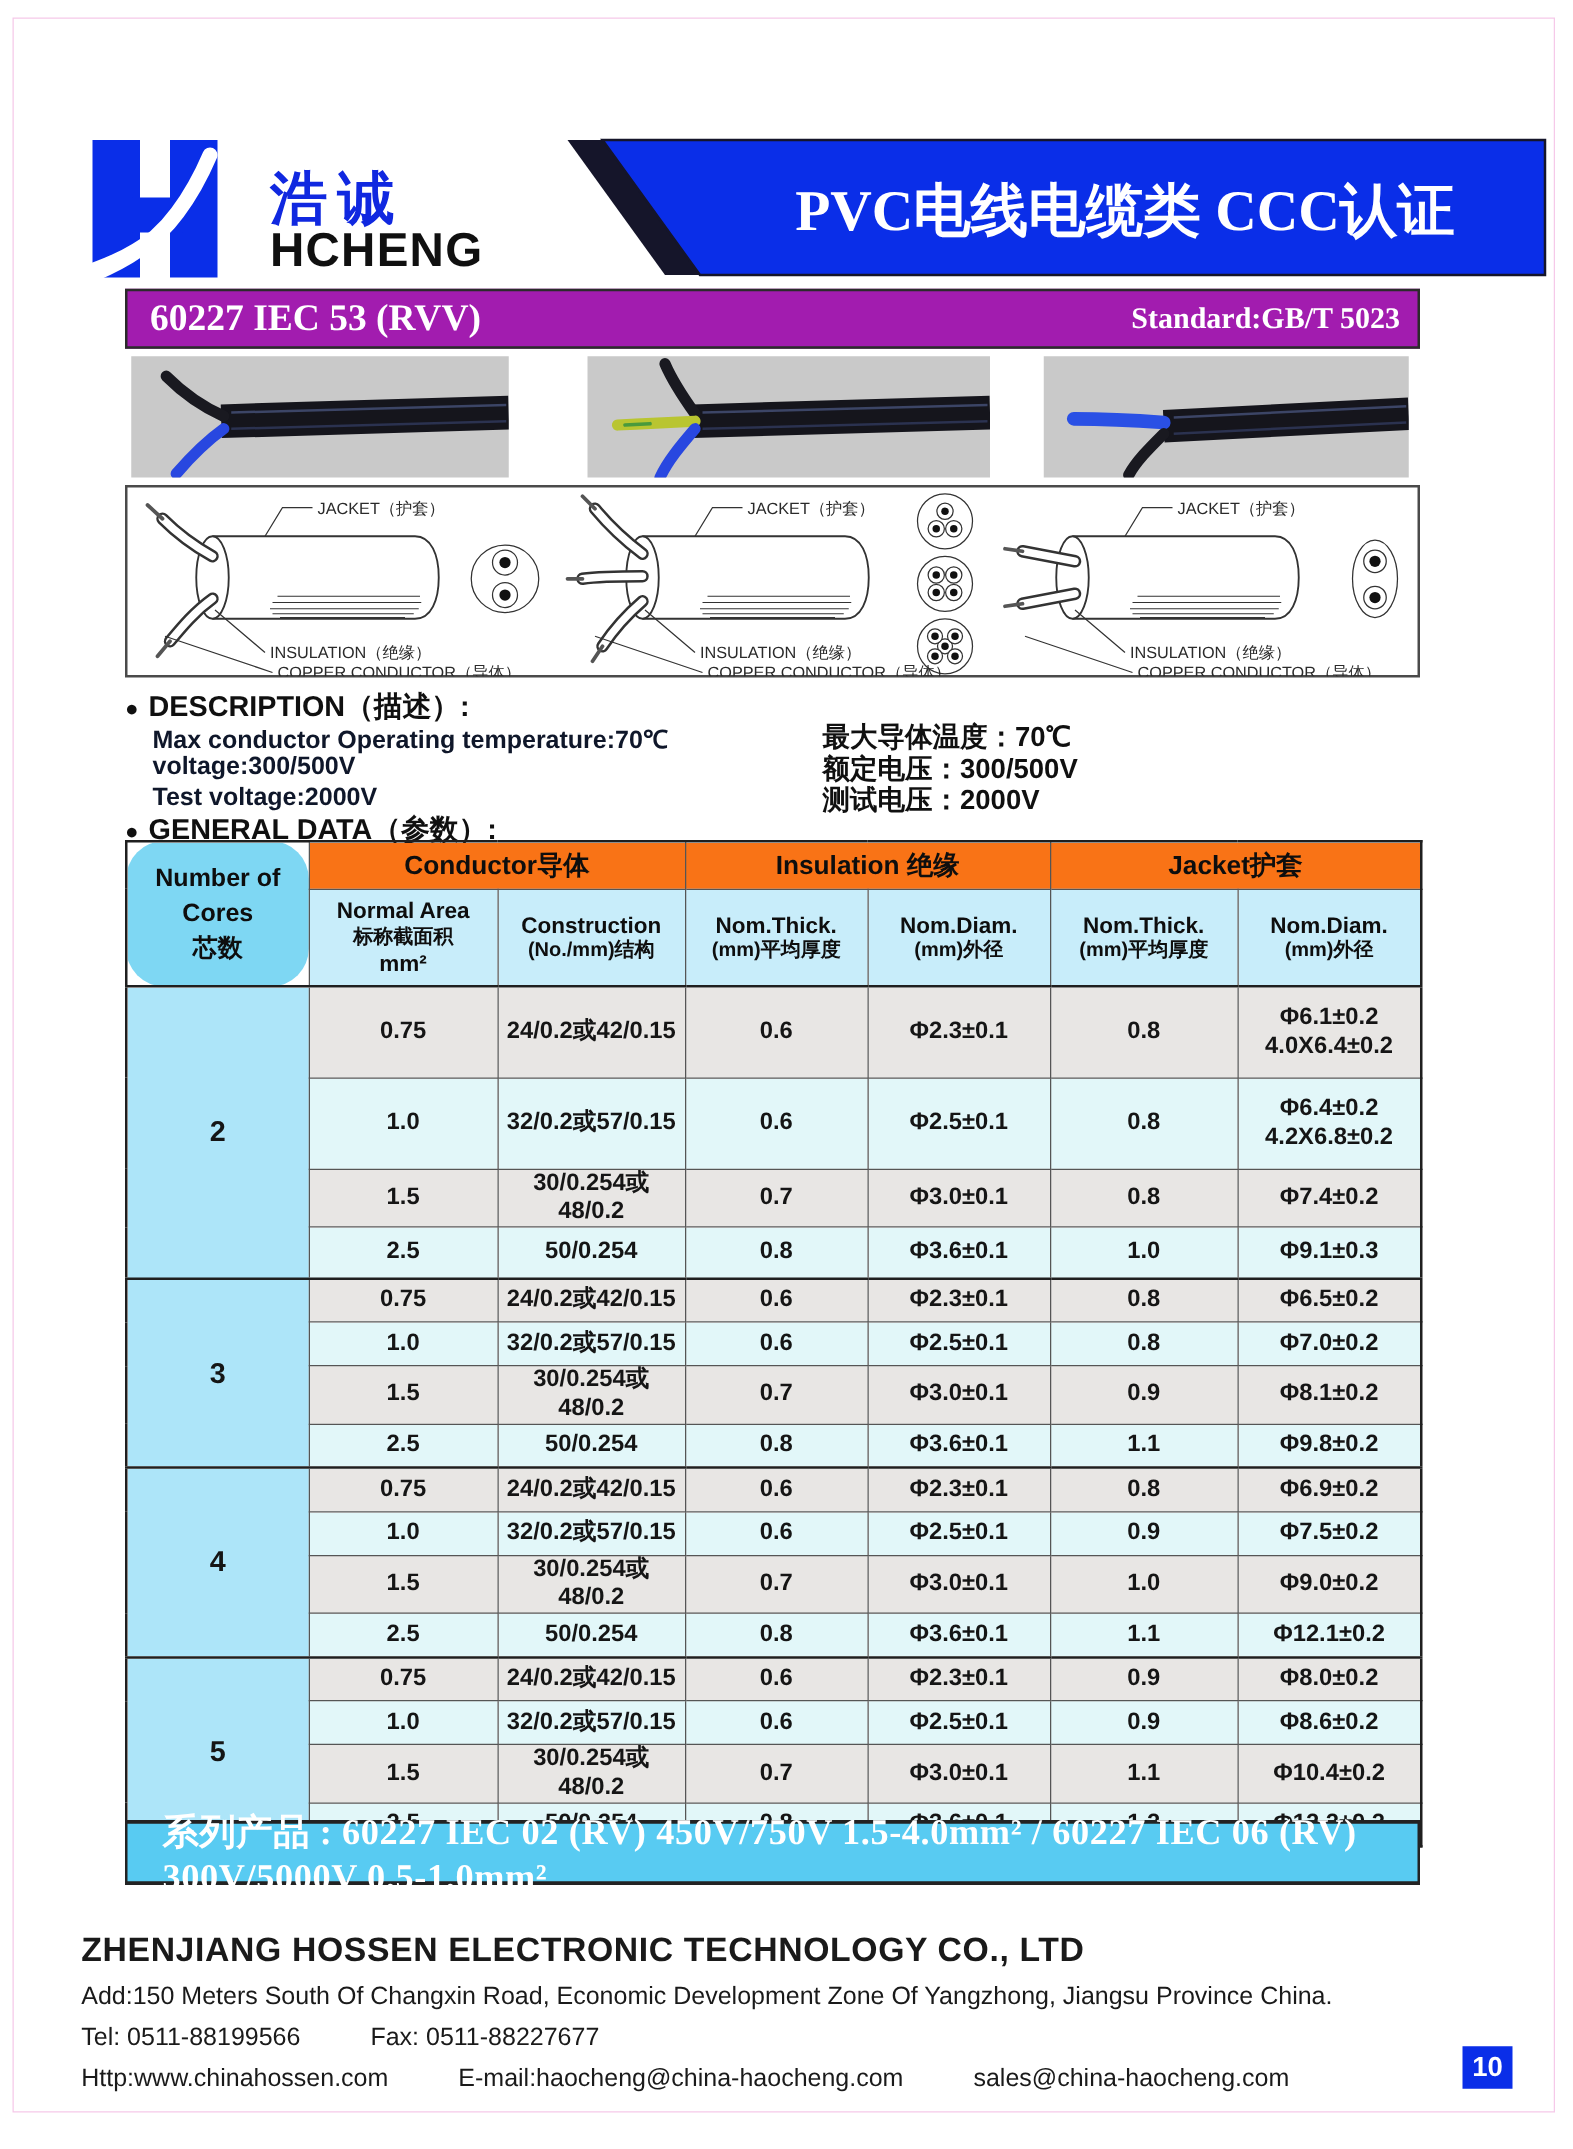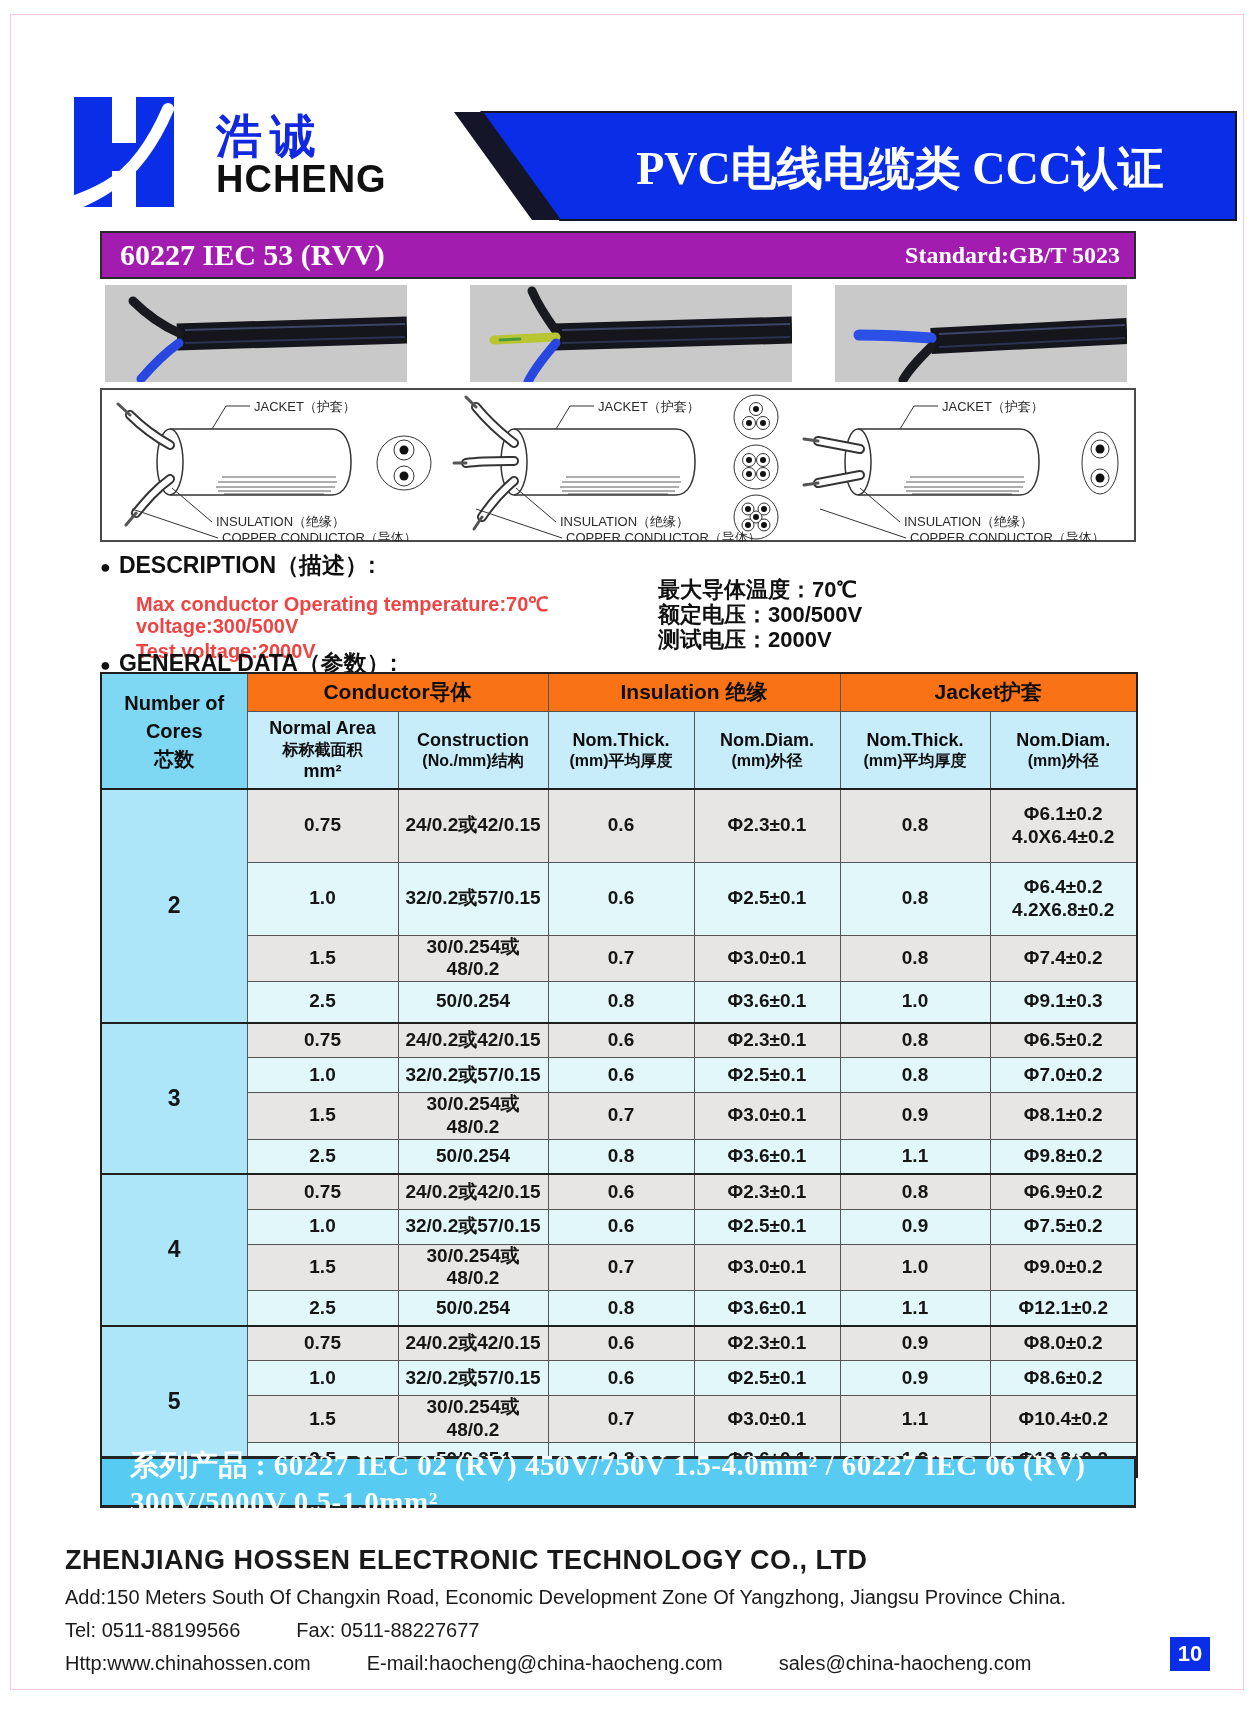--- a/index.html
+++ b/index.html
@@ -1,21 +1,21 @@
 <!DOCTYPE html>
 <html><head>
 <meta charset="utf-8">
 <style>
   html,body{margin:0;padding:0;background:#fff;}
   .page{position:relative;width:1258px;height:1719px;background:#fff;overflow:hidden;
         font-family:"Liberation Sans",sans-serif;color:#111;}
   .frame{position:absolute;top:14px;left:10px;width:1232px;height:1674px;
          border:1px solid #f6c9e9;pointer-events:none;}
   
-  .logo-row{position:absolute;top:93px;left:62px;display:flex;align-items:flex-start;}
+  .logo-row{position:absolute;top:108px;left:62px;display:flex;align-items:center;}
   .logo-texts{margin-left:26px;margin-top:20px;}
   .logo-cn{font-size:46px;font-weight:800;color:#1028e0;letter-spacing:8px;line-height:1.0;}
   .logo-en{font-size:38px;font-weight:800;color:#101010;letter-spacing:1px;line-height:1.1;}
   .banner-svg{position:absolute;top:110px;left:428px;}
   
   .content{position:absolute;left:100px;top:0;width:1036px;}
   .product-bar{position:absolute;top:231px;left:0;width:1036px;height:48px;
                background:#a21caf;border:2px solid #2b2b2b;box-sizing:border-box;
                display:flex;justify-content:space-between;align-items:center;
                font-family:"Liberation Serif",serif;font-weight:700;color:#fff;}
@@ -23,34 +23,34 @@
   .product-bar .pb-right{font-size:24px;padding-right:14px;}
   .photos{position:absolute;top:285px;left:0;width:1036px;height:97px;}
   .photo{position:absolute;top:0;height:97px;background:#c9c9c9;}
   .photo svg{display:block;}
   .diagrams{position:absolute;top:388px;left:0;width:1036px;height:154px;
             border:2px solid #4a4a4a;box-sizing:border-box;background:#fff;padding-left:20px;}
   .cable-diagram{position:absolute;top:1px;}
   
   .sec-heading{position:absolute;left:0;font-size:23px;font-weight:800;color:#101010;}
   .sec-heading .bullet{font-size:18px;margin-right:8px;}
-  .desc-en{position:absolute;left:36px;font-size:20px;font-weight:600;color:#ef4444;margin-top:13px;}
+  .desc-en{position:absolute;left:22px;font-size:20px;font-weight:600;color:#0f172a;}
   .desc-cn{position:absolute;left:558px;font-size:22px;font-weight:700;color:#101010;}
   
   .gd-table{position:absolute;top:672px;left:0;width:1036px;border-collapse:collapse;
             border:2px solid #1f1f1f;table-layout:fixed;}
   .gd-table th,.gd-table td{border:1px solid #555;text-align:center;vertical-align:middle;
             padding:0 2px;overflow:hidden;}
   .gd-table thead th{background:#f97316;font-size:21px;font-weight:700;color:#0e0e0e;}
   .gd-table tr.h1{height:38px;}
   .gd-table tr.h2{height:78px;}
   .gd-table tr.h2 th{background:#c8edfa;font-size:18px;font-weight:700;line-height:1.25;}
   .gd-table tr.h2 th .sub{font-size:16px;font-weight:600;}
   .gd-table th.cores-h{background:#7ed7f3;font-size:20px;line-height:1.4;
-            border-bottom:2px solid #1f1f1f;}
+            border-bottom:2px solid #1f1f1f;border-radius:30px;}
   .gd-table thead tr.h2 th{border-bottom:2px solid #1f1f1f;}
   .gd-table td{font-size:19px;font-weight:700;color:#151515;line-height:1.2;background:#e8e6e4;}
   .gd-table tr.alt td{background:#e2f7f9;}
   .gd-table td.cores-cell{background:#ade5f9;font-size:23px;font-weight:700;
             border-bottom:2px solid #1f1f1f;}
   .gd-table tr.group-start td{border-top:2px solid #1f1f1f;}
   .gd-table tr.r-tall{height:73px;}
   .gd-table tr.r-med{height:41px;}
   .gd-table tr.r-std{height:35px;}
   

